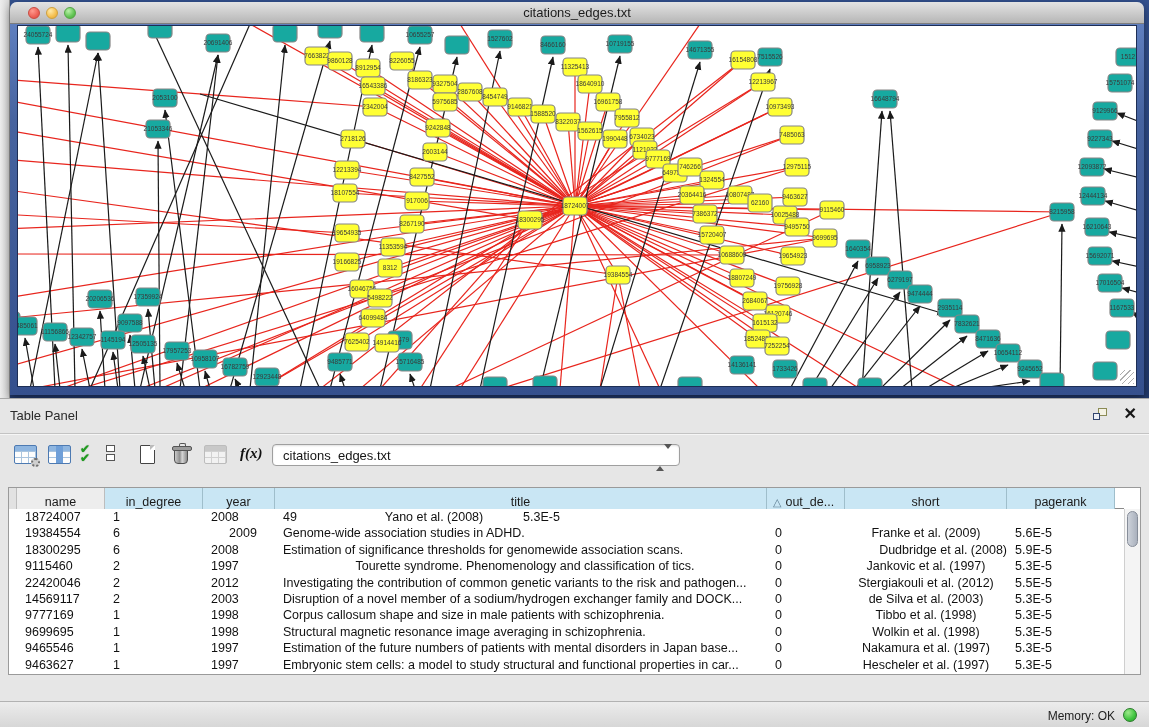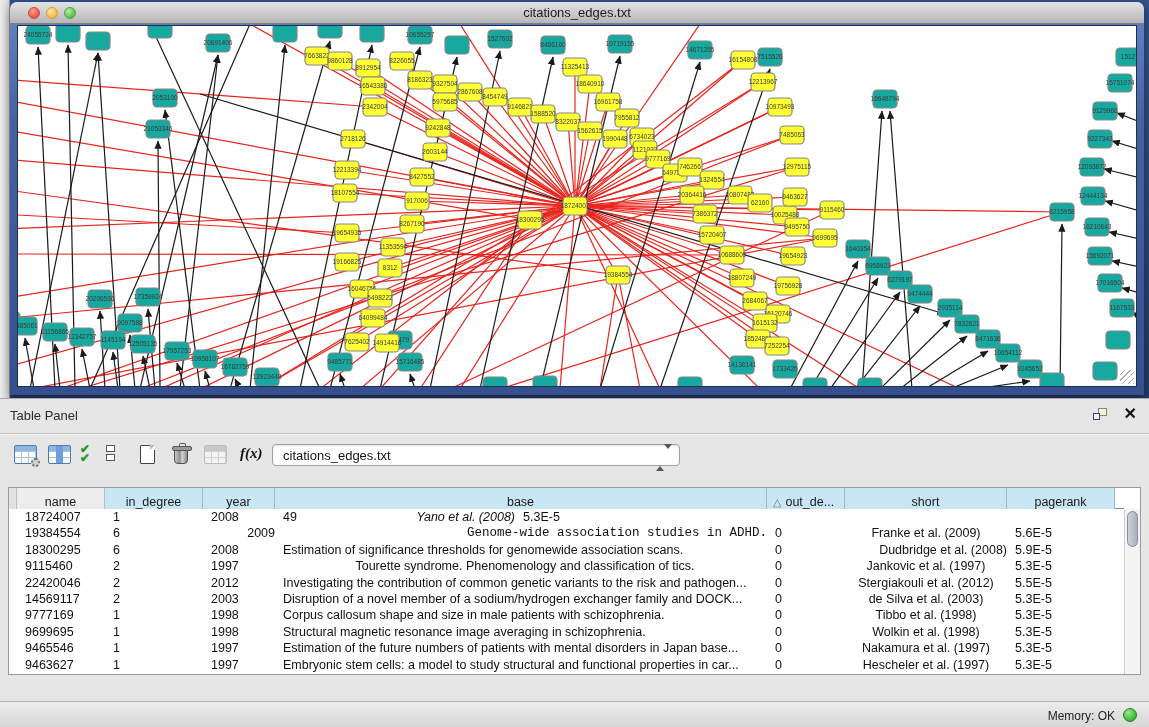--- a/index.html
+++ b/index.html
@@ -578,49 +578,49 @@
           <div class="th first" style="flex: 0 0 88px; width: 88px;">
             <span>name</span>
           </div>
           <div class="th" style="flex: 0 0 98px; width: 98px;">
             <span>in_degree</span>
           </div>
           <div class="th" style="flex: 0 0 72px; width: 72px;">
             <span>year</span>
           </div>
           <div class="th" style="flex: 0 0 492px; width: 492px;">
-            <span>base</span>
+            <span>title</span>
           </div>
           <div class="th" style="flex: 0 0 78px; width: 78px; justify-content: flex-start; padding-left: 6px;">
             <span class="sort">△</span>
             <span>out_de...</span>
           </div>
           <div class="th" style="flex: 0 0 162px; width: 162px;">
             <span>short</span>
           </div>
           <div class="th" style="flex: 0 0 108px; width: 108px;">
             <span>pagerank</span>
           </div>
         </div>
       <div class="tbody" id="tbody">
           <div class="tr">
             <div class="td" style="flex: 0 0 8px;"></div>
             <div class="td" style="flex: 0 0 88px; width: 88px; text-align: left; padding-left: 8px;">18724007</div>
             <div class="td" style="flex: 0 0 98px; width: 98px; text-align: left; padding-left: 8px;">1</div>
             <div class="td" style="flex: 0 0 72px; width: 72px; text-align: left; padding-left: 8px;">2008</div>
             <div class="td" style="flex: 0 0 78px; width: 78px; text-align: left; padding-left: 8px;">49</div>
-            <div class="td" style="flex: 0 0 162px; width: 162px; text-align: right; font-style: italic;">Yano et al. (2008)</div>
+            <div class="td" style="flex: 0 0 162px; width: 162px; text-align: center;">Yano et al. (2008)</div>
             <div class="td" style="flex: 0 0 108px; width: 108px; text-align: left; padding-left: 8px;">5.3E-5</div>
           </div>
           <div class="tr">
             <div class="td" style="flex: 0 0 8px;"></div>
             <div class="td" style="flex: 0 0 88px; width: 88px; text-align: left; padding-left: 8px;">19384554</div>
             <div class="td" style="flex: 0 0 98px; width: 98px; text-align: left; padding-left: 8px;">6</div>
-            <div class="td" style="flex: 0 0 72px; width: 72px; text-align: right; padding-left: 8px;">2009</div>
-            <div class="td" style="flex: 0 0 492px; width: 492px; text-align: right; padding-left: 8px; font-family: Liberation Mono, monospace;">Genome-wide association studies in ADHD.</div>
+            <div class="td" style="flex: 0 0 72px; width: 72px; text-align: center; padding-left: 8px;">2009</div>
+            <div class="td" style="flex: 0 0 492px; width: 492px; text-align: left; padding-left: 8px;">Genome-wide association studies in ADHD.</div>
             <div class="td" style="flex: 0 0 78px; width: 78px; text-align: left; padding-left: 8px;">0</div>
             <div class="td" style="flex: 0 0 162px; width: 162px; text-align: center;">Franke et al. (2009)</div>
             <div class="td" style="flex: 0 0 108px; width: 108px; text-align: left; padding-left: 8px;">5.6E-5</div>
           </div>
           <div class="tr">
             <div class="td" style="flex: 0 0 8px;"></div>
             <div class="td" style="flex: 0 0 88px; width: 88px; text-align: left; padding-left: 8px;">18300295</div>
             <div class="td" style="flex: 0 0 98px; width: 98px; text-align: left; padding-left: 8px;">6</div>
             <div class="td" style="flex: 0 0 72px; width: 72px; text-align: left; padding-left: 8px;">2008</div>
             <div class="td" style="flex: 0 0 492px; width: 492px; text-align: left; padding-left: 8px;">Estimation of significance thresholds for genomewide association scans.</div>

